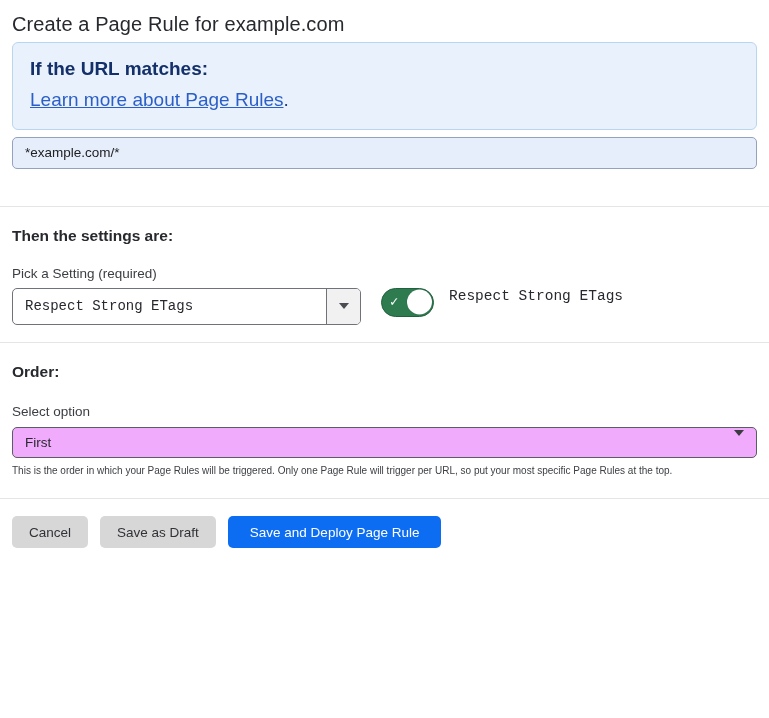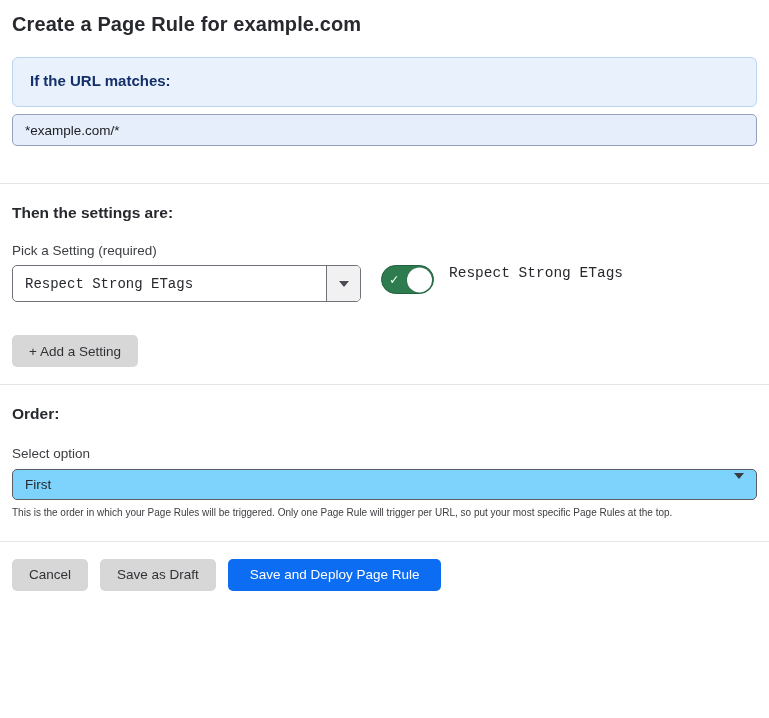--- a/index.html
+++ b/index.html
@@ -7,33 +7,33 @@
   body {
     width: 769px;
     font-family: "Liberation Sans", sans-serif;
     color: #222326;
   }
   .page { width: 769px; min-height: 718px; background: #fff; }
 
   .page-title {
     margin: 13px 12px 0 12px;
     font-size: 20px;
-    font-weight: 700;
+    font-weight: 400;
     color: #27292e;
     letter-spacing: 0.1px;
   }
 
   
   .info-box {
-    margin: 21px 12px 0 12px;
+    margin: 6px 12px 0 12px;
     background: #e9f2fc;
     border: 1px solid #b8d6f0;
     border-radius: 6px;
     padding: 11px 17px 13px 17px;
-    font-size: 15px;
+    font-size: 19px;
     line-height: 1.62;
     color: #1d3d7d;
   }
   .info-box .info-heading {
     font-weight: 700;
     color: #14306a;
   }
   .info-box a.info-link {
     color: #2b5fc7;
     text-decoration: underline;
@@ -170,21 +170,21 @@
   .btn-blue { background: #0c6cf2; color: #ffffff; padding: 0 22px; }
   .add-setting-btn { margin: 33px 12px 0 12px; }
 
   
   .order-select {
     position: relative;
     margin: 8px 12px 0 12px;
     height: 31px;
     border: 1px solid #5b5d63;
     border-radius: 5px;
-    background: #7dd3fc;
+    background: #f0abfc;
     display: flex;
     align-items: center;
     padding: 0 30px 0 12px;
     font-size: 13.5px;
     color: #27292e;
     cursor: pointer;
   }
   .order-select .order-arrow {
     position: absolute;
     right: 12px;
@@ -214,20 +214,21 @@
 </style>
 </head>
 <body>
 
 <div class="page">
 
   <h1 class="page-title">Create a Page Rule for example.com</h1>
 
   <div class="info-box">
     <div class="info-heading">If the URL matches:</div>
+    <div class="info-link-line"><a class="info-link">Learn more about Page Rules</a><span>.</span></div>
   </div>
 
   <input class="url-input" type="text" value="*example.com/*" style="">
 
   <hr class="divider divider-1">
 
   <div class="section-heading">Then the settings are:</div>
 
   <div class="field-label">Pick a Setting (required)</div>
 
@@ -239,21 +240,20 @@
       </div>
     </div>
 
     <div class="toggle" aria-checked="true">
       <span class="toggle-check">✓</span>
       <span class="toggle-knob"></span>
     </div>
     <span class="toggle-label">Respect Strong ETags</span>
   </div>
 
-  <button class="btn btn-gray add-setting-btn">+ Add a Setting</button>
 
   <hr class="divider divider-2">
 
   <div class="section-heading">Order:</div>
 
   <div class="field-label" style="margin-top:23px;">Select option</div>
 
   <div class="order-select">
     <span>First</span>
     <span class="order-arrow"><span class="tri-small"></span></span>

